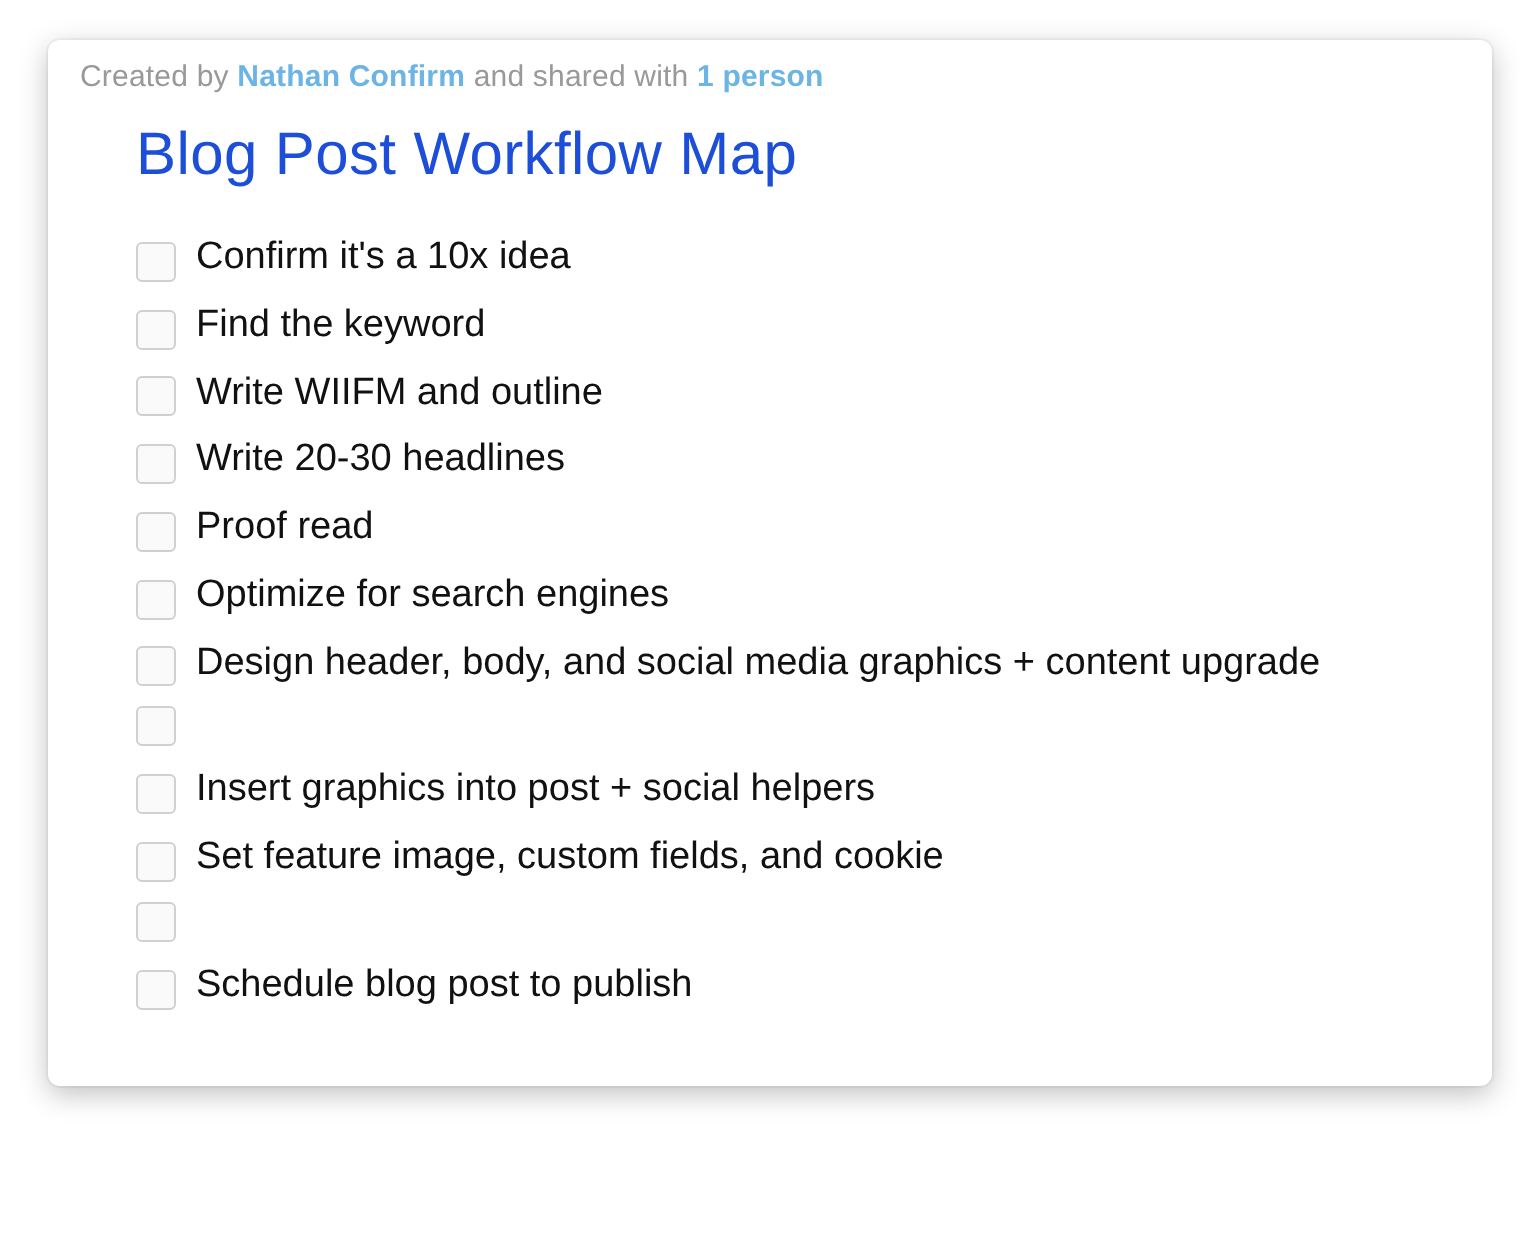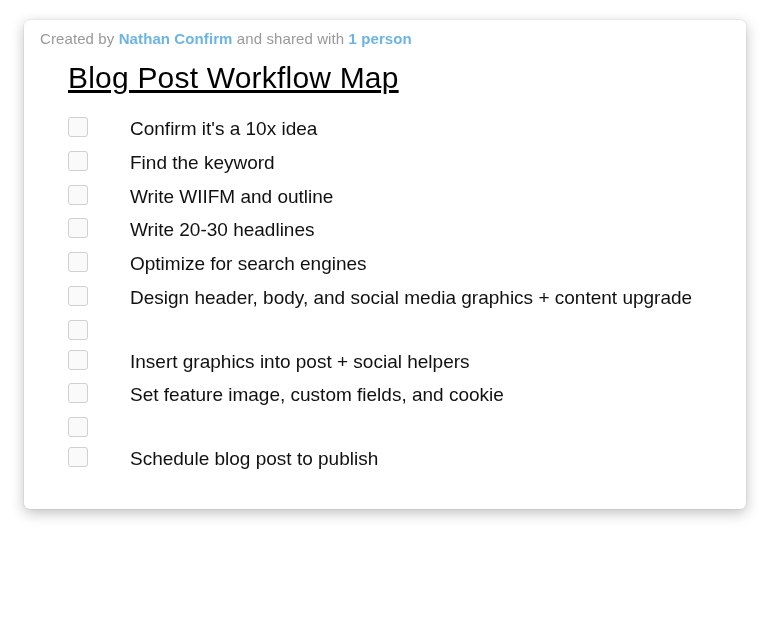--- a/index.html
+++ b/index.html
@@ -28,34 +28,32 @@
       margin-bottom: 14px;
       letter-spacing: 0.1px;
     }
     .meta .link {
       color: #6cb4e4;
       font-weight: 600;
     }
     .title {
       font-size: 30px;
       font-weight: 400;
-      color: #000000;
+      color: #1d4ed8;
       margin: 0 0 22px 28px;
       letter-spacing: 0.2px;
-      text-decoration: underline;
     }
     .checklist {
       list-style: none;
       margin-left: 28px;
     }
     .checklist li {
       display: flex;
-      align-items: flex-start;
+      align-items: flex-end;
       margin-bottom: 10px;
-      gap: 32px;
     }
     .checkbox {
       width: 20px;
       height: 20px;
       border: 1px solid #d0d0d0;
       border-radius: 3px;
       margin-right: 10px;
       flex-shrink: 0;
       background: #fafafa;
     }
@@ -85,20 +83,24 @@
     <li>
         <span class="checkbox"></span>
         <span class="item-text">Write WIIFM and outline</span>
       </li>
     <li>
         <span class="checkbox"></span>
         <span class="item-text">Write 20-30 headlines</span>
       </li>
     <li>
         <span class="checkbox"></span>
+        <span class="item-text">Proof read</span>
+      </li>
+    <li>
+        <span class="checkbox"></span>
         <span class="item-text">Optimize for search engines</span>
       </li>
     <li>
         <span class="checkbox"></span>
         <span class="item-text">Design header, body, and social media graphics + content upgrade</span>
       </li>
     <li>
         <span class="checkbox"></span>
       </li>
     <li>

